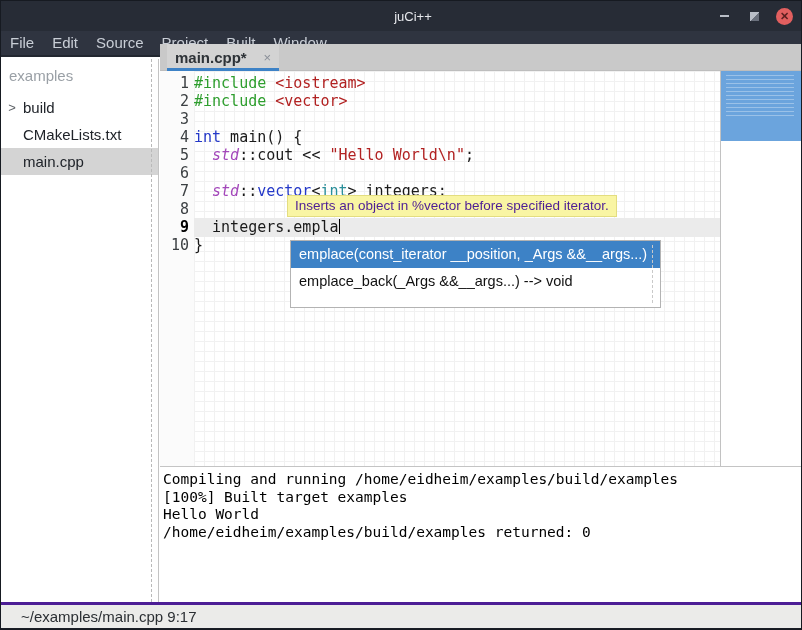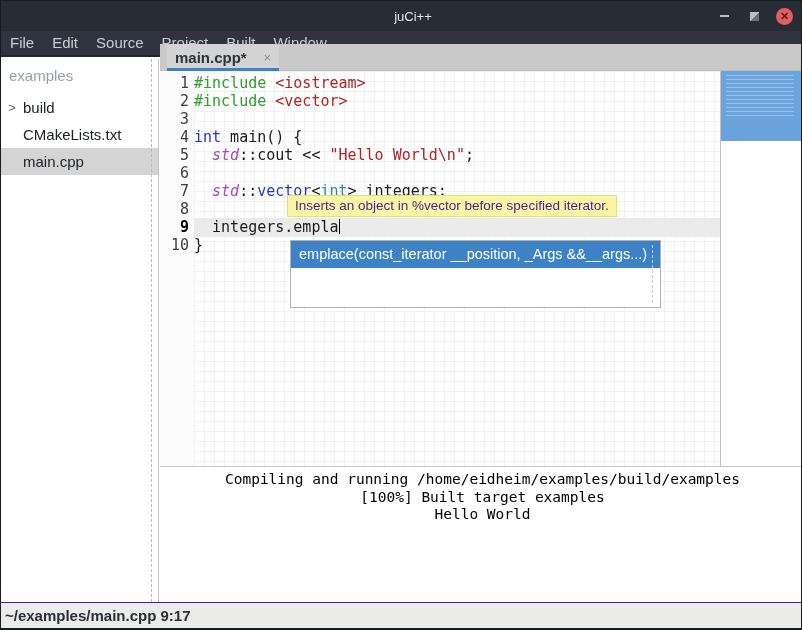--- a/index.html
+++ b/index.html
@@ -108,30 +108,30 @@
   .autocomplete-popup {
     position:absolute; left:130px; top:169px; width:371px; height:68px; z-index:6;
     background:#ffffff; border:1px solid #b3b3b3;
   }
   .ac-item { height:27px; line-height:27px; font-size:14.5px; color:#111; padding-left:8px; white-space:nowrap; overflow:hidden; }
   .ac-item.selected { background:var(--accent-blue,#3d82c6); color:#ffffff; }
   .ac-scrollbar { position:absolute; right:7px; top:4px; bottom:4px; width:0; border-left:1px dashed #c9c9c9; }
   
   .output-panel {
     position:absolute; left:0; top:422px; width:642px; height:121px; background:#ffffff;
-    border-top:1px solid #c4c4c4; padding:4px 0 0 3px; overflow:hidden;text-align:center;
+    border-top:1px solid #c4c4c4; padding:4px 0 0 3px; overflow:hidden;
   }
   .output-line {
     font-family:"DejaVu Sans Mono", monospace; font-size:14.5px; line-height:17.5px;
     color:#000; white-space:pre;
   }
   
   .statusbar {
     position:absolute; left:0; top:601px; width:100%; height:26px; background:#ebebe9;
-    border-top:1px solid #4c1d95; display:flex; align-items:center; padding-left:4px;font-weight:bold;
+    border-top:3px solid #4c1d95; display:flex; align-items:center; padding-left:20px;
   }
   .statusbar-text { font-size:15px; color:#2b2f33; }
   .bottom-edge { position:absolute; left:0; top:627px; width:100%; height:3px; background:#1a1e26; }
 </style>
 </head>
 <body>
 
 <div class="window">
 
   <div class="titlebar">
@@ -217,28 +217,30 @@
       <div class="minimap">
         <div class="minimap-viewport">
           <div class="minimap-lines"></div>
         </div>
       </div>
 
       <div class="doc-tooltip">Inserts an object in %vector before specified iterator.</div>
 
       <div class="autocomplete-popup" id="ac-popup">
         <div class="ac-item selected">emplace(const_iterator __position, _Args &amp;&amp;__args...)</div>
+          <div class="ac-item">emplace_back(_Args &amp;&amp;__args...) --&gt; void</div>
           <div class="ac-scrollbar"></div>
       </div>
     </div>
 
     <div class="output-panel" id="output-panel">
         <div class="output-line">Compiling and running /home/eidheim/examples/build/examples</div>
         <div class="output-line">[100%] Built target examples</div>
         <div class="output-line">Hello World</div>
+        <div class="output-line">/home/eidheim/examples/build/examples returned: 0</div>
       </div>
   </div>
 
   <div class="statusbar">
     <span class="statusbar-text">~/examples/main.cpp 9:17</span>
   </div>
   <div class="bottom-edge"></div>
 
 </div>
 

